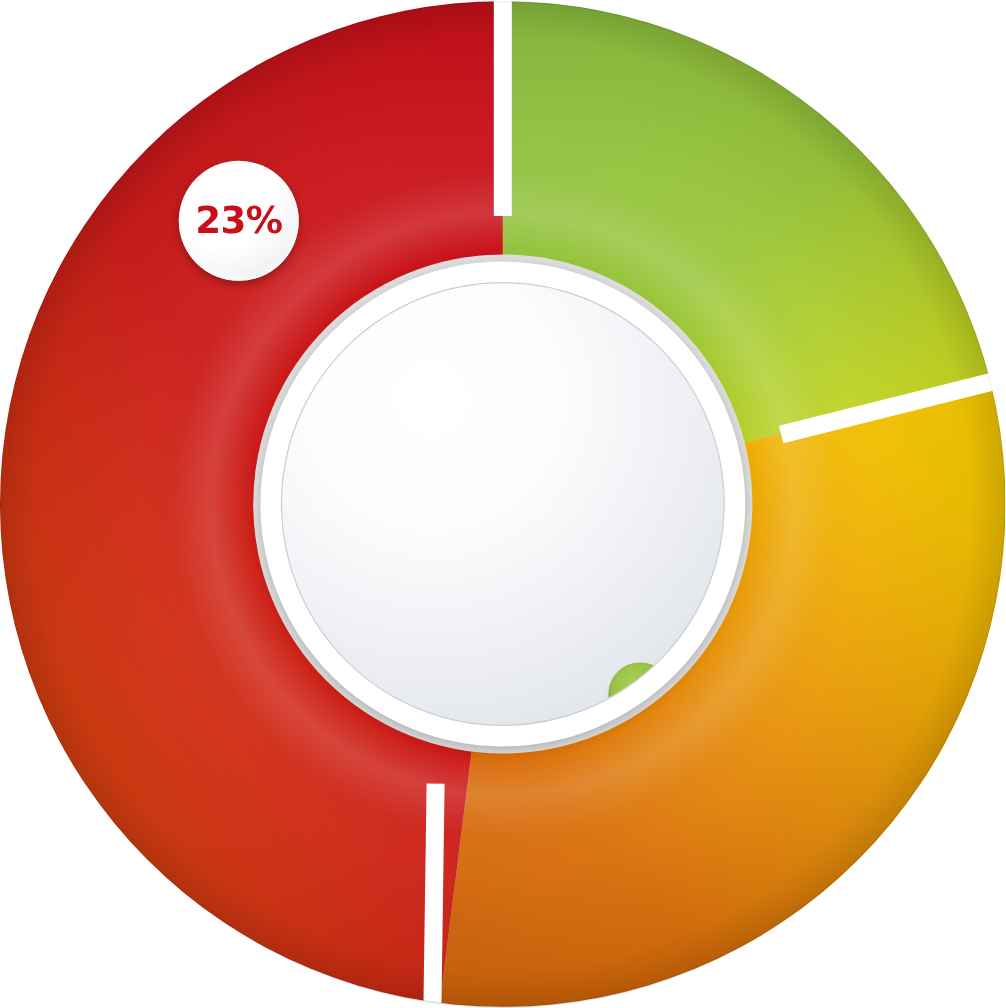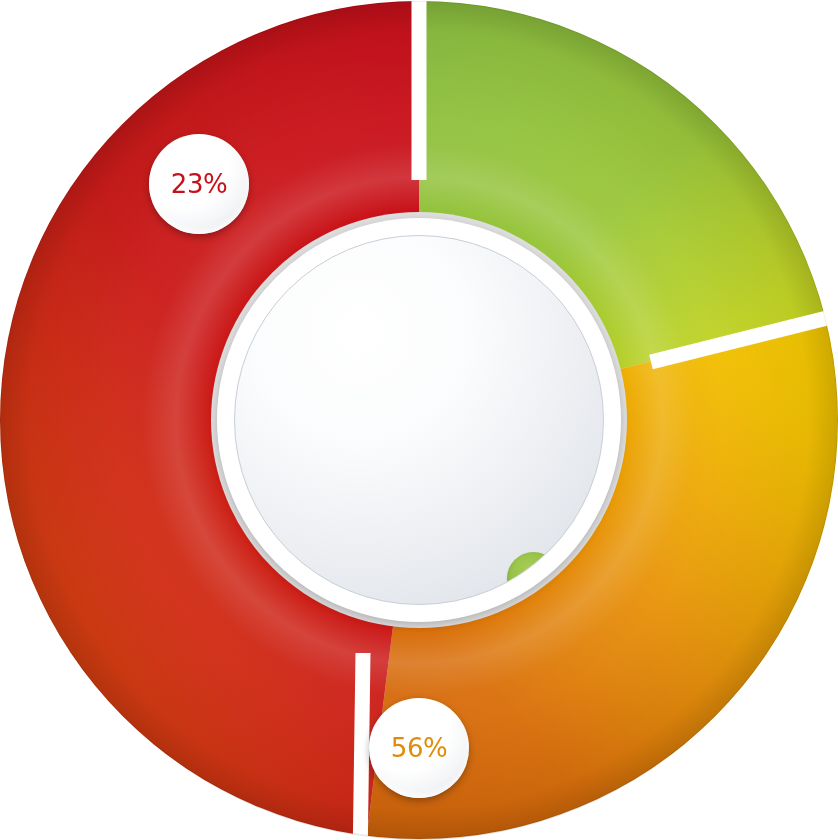--- a/index.html
+++ b/index.html
@@ -98,22 +98,22 @@
     height: 100px;
     border-radius: 50%;
     background:
       radial-gradient(circle at 36% 28%, #ffffff 0%, #ffffff 46%, #f4f5f7 68%, #e3e6ea 86%, #d6dade 100%);
     box-shadow: 0 3px 7px rgba(0,0,0,0.30), inset 0 -3px 6px rgba(255,255,255,0.9);
     display: flex;
     align-items: center;
     justify-content: center;
   }
   .badge span {
-    font-size: 26px;
-    font-weight: normal;
+    font-size: 31px;
+    font-weight: bold;
     letter-spacing: -0.5px;
     line-height: 1;
   }
   #badge-red   { left: 149px; top: 134px; }
   #badge-green { left: 592px; top: 134px; }
   #badge-orange{ left: 369px; top: 698px; }
 </style>
 </head>
 <body>
 
@@ -202,17 +202,14 @@
 
       </div>
     </div>
   </div>
 
   <div class="badge" id="badge-red">
     <span style="color:#C8101A">23%</span>
   </div>
 
 
-  <div class="badge" id="badge-orange">
-    <span style="color:#E08C0A">56%</span>
-  </div>
 
 </div>
 
 </body></html>

